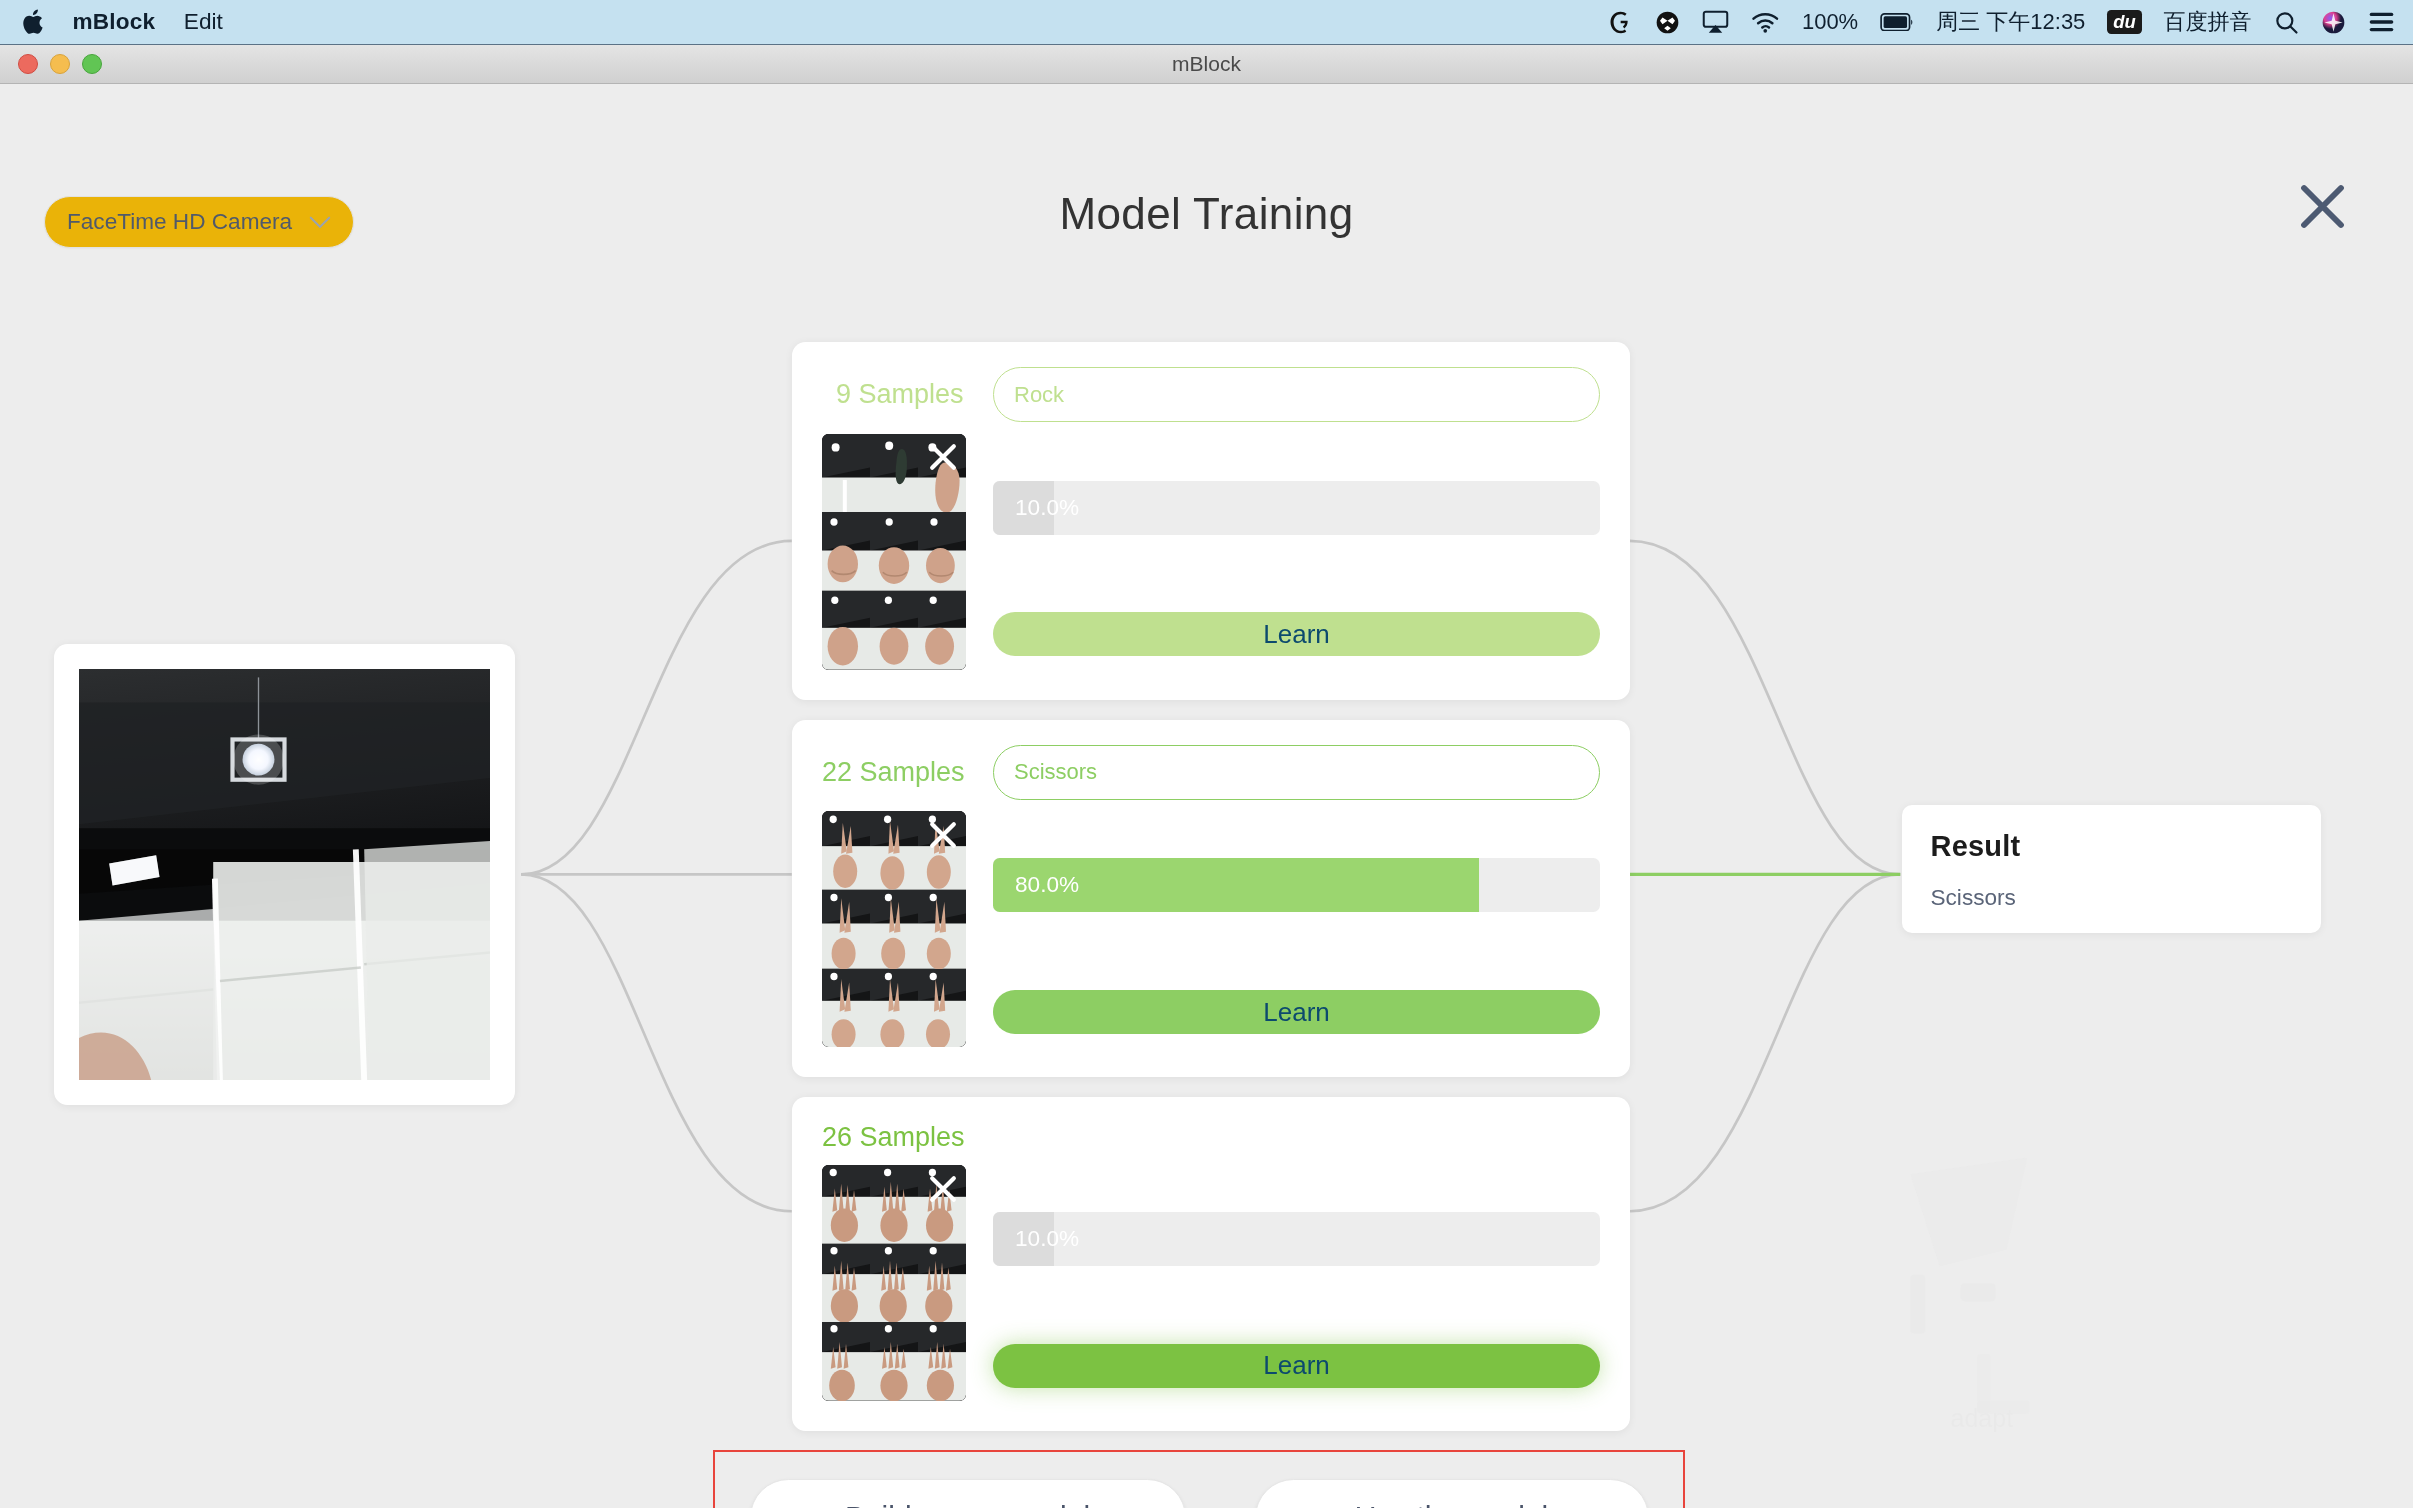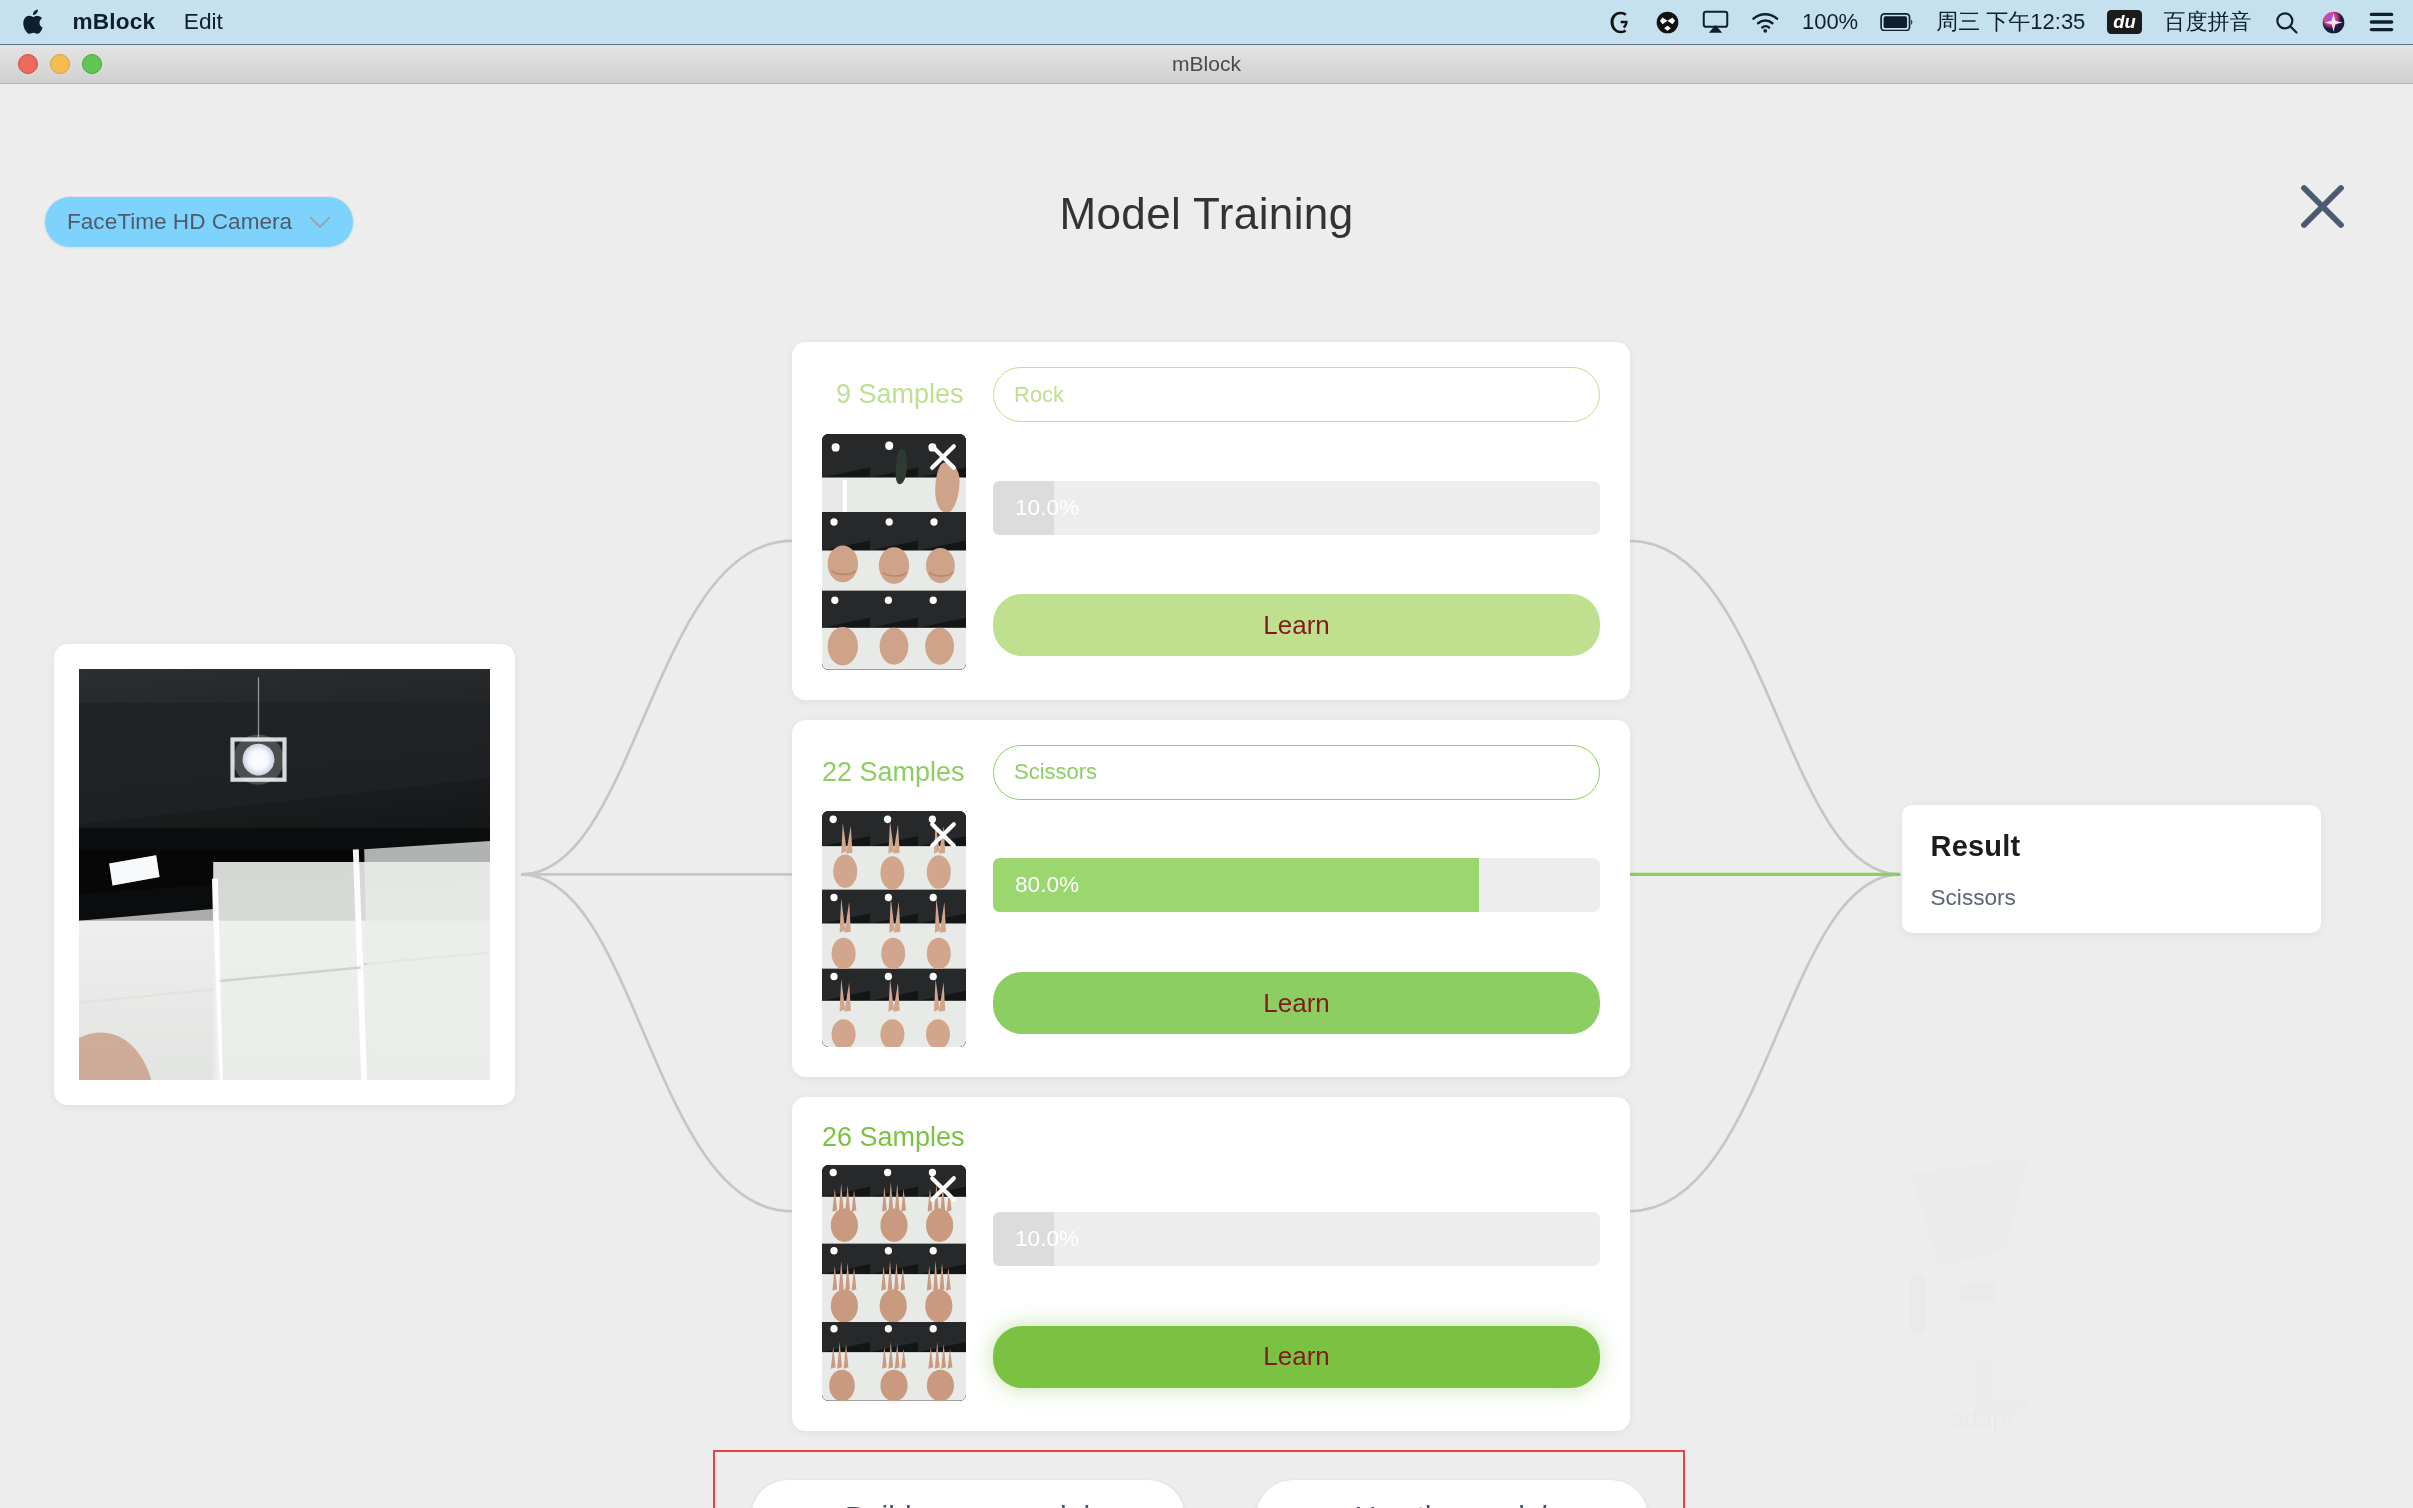--- a/index.html
+++ b/index.html
@@ -63,21 +63,21 @@
   .watermark {
     position: absolute; right: 151px; bottom: 75px;
     width: 402px; height: 285px;
     opacity: .45; pointer-events: none;
   }
 
   
   .camera-select {
     position: absolute; left: 44px; top: 112px;
     height: 52px; padding: 0 22px;
-    background: #7dd3fc; border: 0.8px solid #e2e2e2; border-radius: 26px;
+    background: #eab308; border: 0.8px solid #e2e2e2; border-radius: 26px;
     display: flex; align-items: center; gap: 17px;
     font-size: 22.6px; color: #505a6b;
     box-shadow: 0 0.8px 1.7px rgba(0,0,0,.04);
   }
   .chev { display:block; }
   .page-title {
     position: absolute; left: 0; right: 0; top: 105px;
     text-align: center; font-size: 44px; font-weight: 300;
     color: #333; letter-spacing: 0.4px;
   }
@@ -132,23 +132,23 @@
     position: relative; height: 54px; border-radius: 6.7px;
     background: #ededed; overflow: hidden;
     margin-top: 47px;
   }
   .progress-fill { position: absolute; left:0; top:0; bottom:0; }
   .progress-text {
     position: absolute; left: 22px; top: 0; bottom: 0;
     display: flex; align-items: center; font-size: 22.6px; color: #fff;
   }
   .learn-btn {
-    height: 62px; border-radius: 29px; border: none;
+    height: 44px; border-radius: 29px; border: none;
     display: flex; align-items: center; justify-content: center;
-    font-size: 26px; color: #7f1d1d; cursor: pointer;
+    font-size: 26px; color: #0c4a6e; cursor: pointer;
     font-family: "Liberation Sans", sans-serif;
     margin-bottom: 1.7px;
   }
 
   
   .result {
     position: absolute; left: 1902px; top: 721px;
     width: 419px; height: 128px;
     background: #fff; border-radius: 10px;
     box-shadow: 0 1.7px 8.4px rgba(0,0,0,.06);

